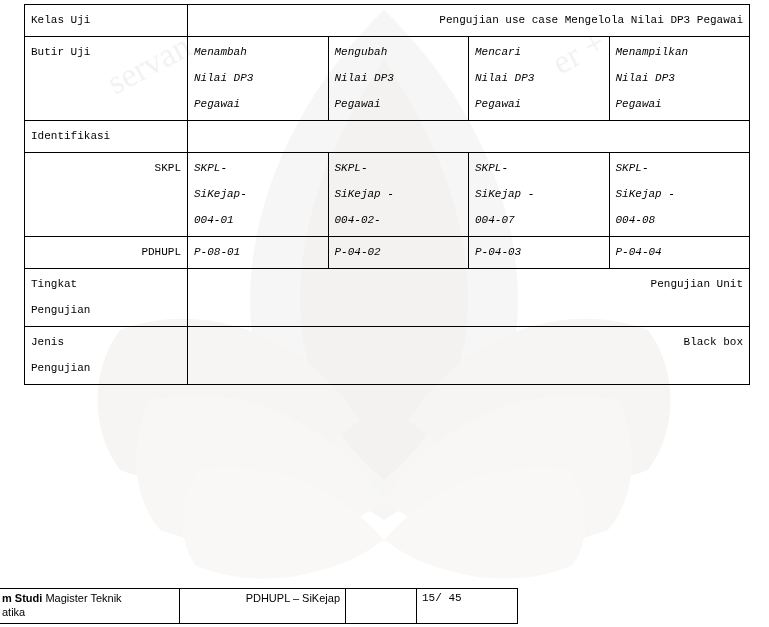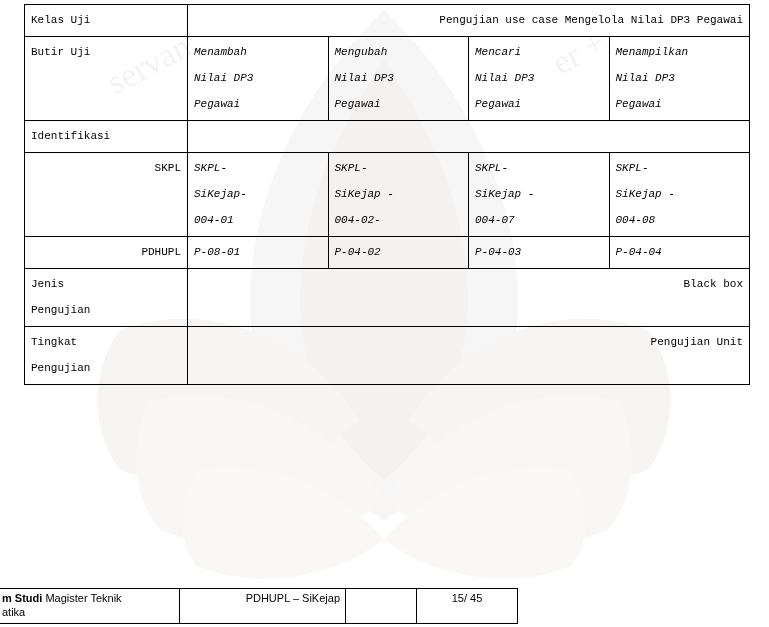--- a/index.html
+++ b/index.html
@@ -89,21 +89,21 @@
     font-size: 11px;
     line-height: 14px;
     padding: 2px 5px;
     color: #000000;
     vertical-align: top;
     height: 30px;
   }
   .f1 { width: 172px; }
   .f2 { width: 155px; text-align: right; }
   .f3 { width: 60px; }
-  .f4 { width: 90px; text-align: center; }
+  .f4 { width: 90px; text-align: left; font-family: Liberation Mono, monospace; }
   .bold { font-weight: bold; }
 </style>
 </head>
 <body>
 
 <svg id="watermark" viewBox="0 0 769 627" xmlns="http://www.w3.org/2000/svg">
   <defs>
     <clipPath id="wclip">
       <rect x="0" y="0" width="769" height="627"></rect>
     </clipPath>
@@ -188,32 +188,32 @@
       <tr>
         <td class="label label-center">PDHUPL</td>
         <td class="c1">P-08-01</td>
         <td class="c2">P-04-02</td>
         <td class="c3">P-04-03</td>
         <td class="c4">P-04-04</td>
       </tr>
 
       <tr>
         <td class="label tall2">
+          <span class="cellline">Tingkat</span>
+          <span class="cellline">Pengujian</span>
+        </td>
+        <td class="center tall2" colspan="4">Pengujian Unit</td>
+      </tr>
+
+      <tr>
+        <td class="label tall2">
           <span class="cellline">Jenis</span>
           <span class="cellline">Pengujian</span>
         </td>
         <td class="center tall2" colspan="4">Black box</td>
-      </tr>
-
-      <tr>
-        <td class="label tall2">
-          <span class="cellline">Tingkat</span>
-          <span class="cellline">Pengujian</span>
-        </td>
-        <td class="center tall2" colspan="4">Pengujian Unit</td>
       </tr>
 
     </tbody>
   </table>
 
   <table class="footer-table">
     <tbody>
       <tr>
         <td class="f1">
           <span class="bold">m Studi</span><span> Magister Teknik</span>

